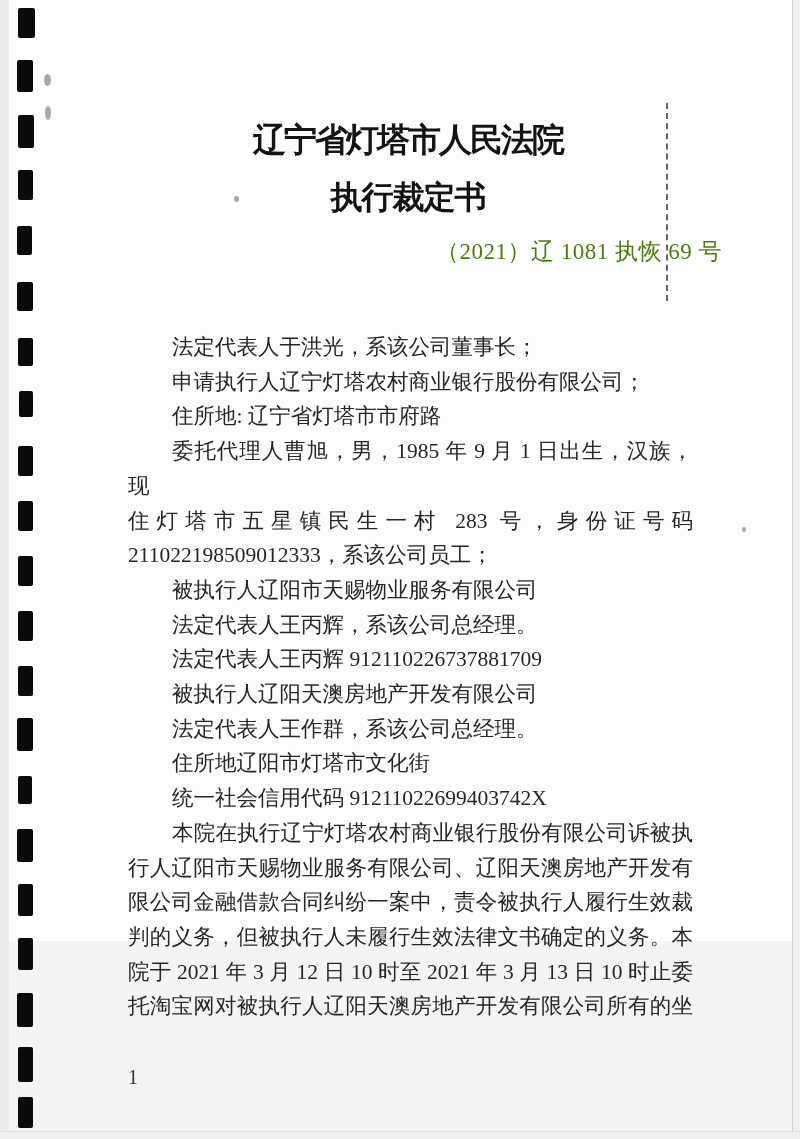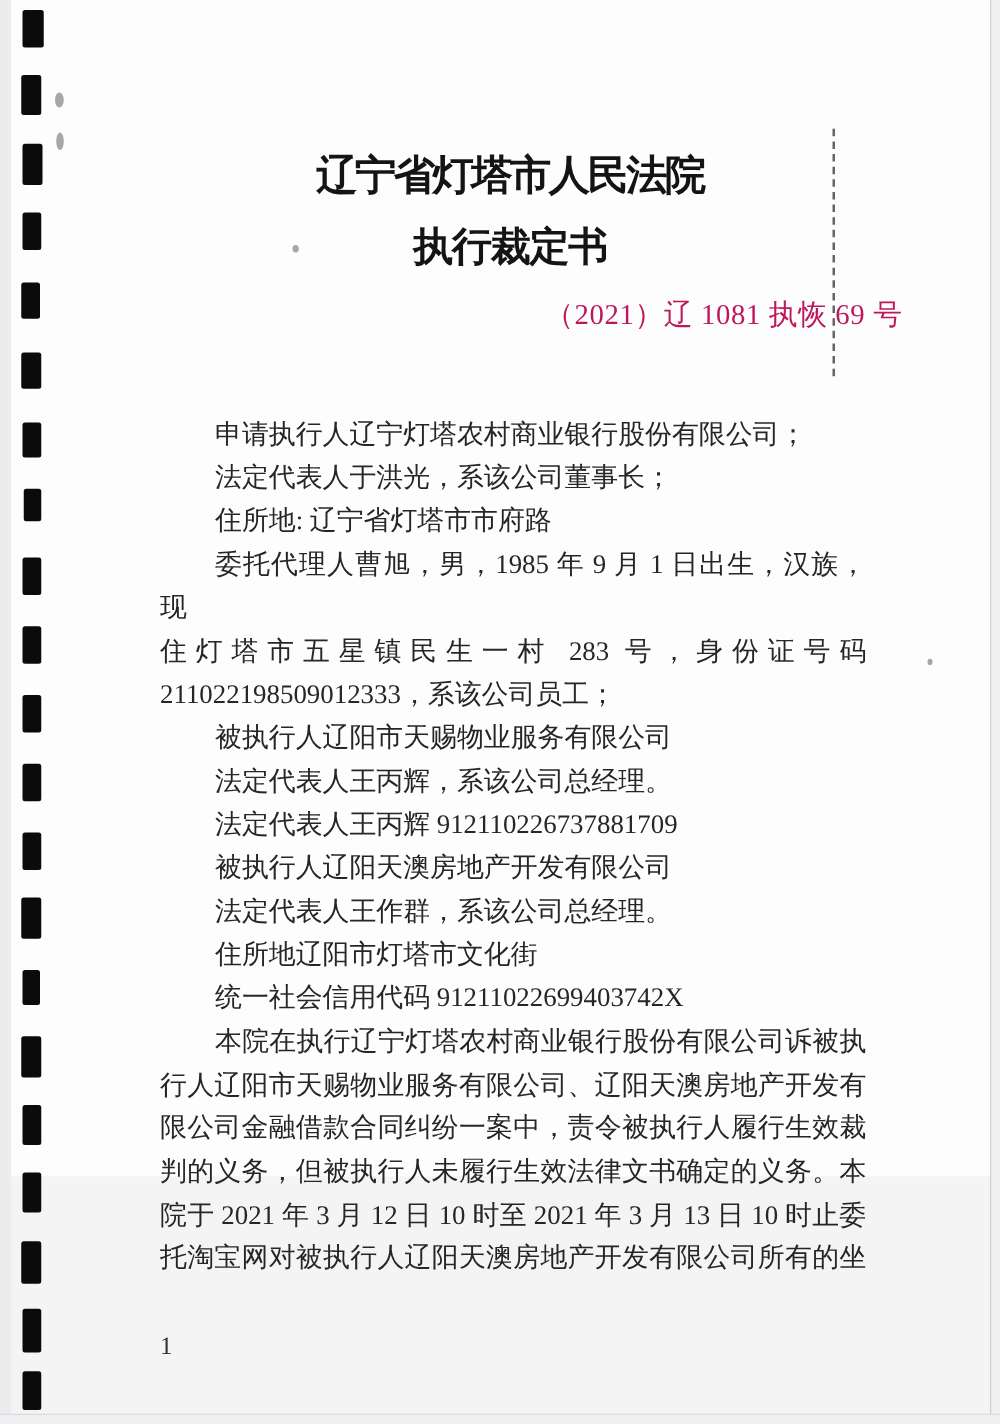--- a/index.html
+++ b/index.html
@@ -38,21 +38,21 @@
     text-align:center;font-size:33px;font-weight:bold;
     letter-spacing:-2px;color:#141414;
   }
   .doc-type-title{
     position:absolute;left:8px;top:176px;width:800px;
     text-align:center;font-size:32px;font-weight:bold;
     letter-spacing:-1px;color:#141414;
   }
   .case-number{
     position:absolute;right:78px;top:236px;
-    font-size:23px;color:#be185d;letter-spacing:.5px;
+    font-size:23px;color:#4d7c0f;letter-spacing:.5px;
   }
 
   #body-lines{
     position:absolute;left:128px;top:330px;width:565px;
     font-size:21.5px;line-height:34.7px;color:#262626;
   }
   .line{white-space:nowrap;}
   .line.indent{text-indent:44px;}
   .line.fill{
     white-space:normal;
@@ -106,22 +106,22 @@
 
   <div id="dashed-artifact"></div>
 
   <div class="court-title">辽宁省灯塔市人民法院</div>
 
   <div class="doc-type-title">执行裁定书</div>
 
   <div class="case-number">（2021）辽 1081 执恢 69 号</div>
 
   <div id="body-lines">
+      <div class="line indent">法定代表人于洪光，系该公司董事长；</div>
       <div class="line indent">申请执行人辽宁灯塔农村商业银行股份有限公司；</div>
-      <div class="line indent">法定代表人于洪光，系该公司董事长；</div>
       <div class="line indent">住所地: 辽宁省灯塔市市府路</div>
       <div class="line indent fill">委托代理人曹旭，男，1985 年 9 月 1 日出生，汉族，现</div>
       <div class="line fill">住灯塔市五星镇民生一村 283 号，身份证号码</div>
       <div class="line">211022198509012333，系该公司员工；</div>
       <div class="line indent">被执行人辽阳市天赐物业服务有限公司</div>
       <div class="line indent">法定代表人王丙辉，系该公司总经理。</div>
       <div class="line indent">法定代表人王丙辉 912110226737881709</div>
       <div class="line indent">被执行人辽阳天澳房地产开发有限公司</div>
       <div class="line indent">法定代表人王作群，系该公司总经理。</div>
       <div class="line indent">住所地辽阳市灯塔市文化街</div>

